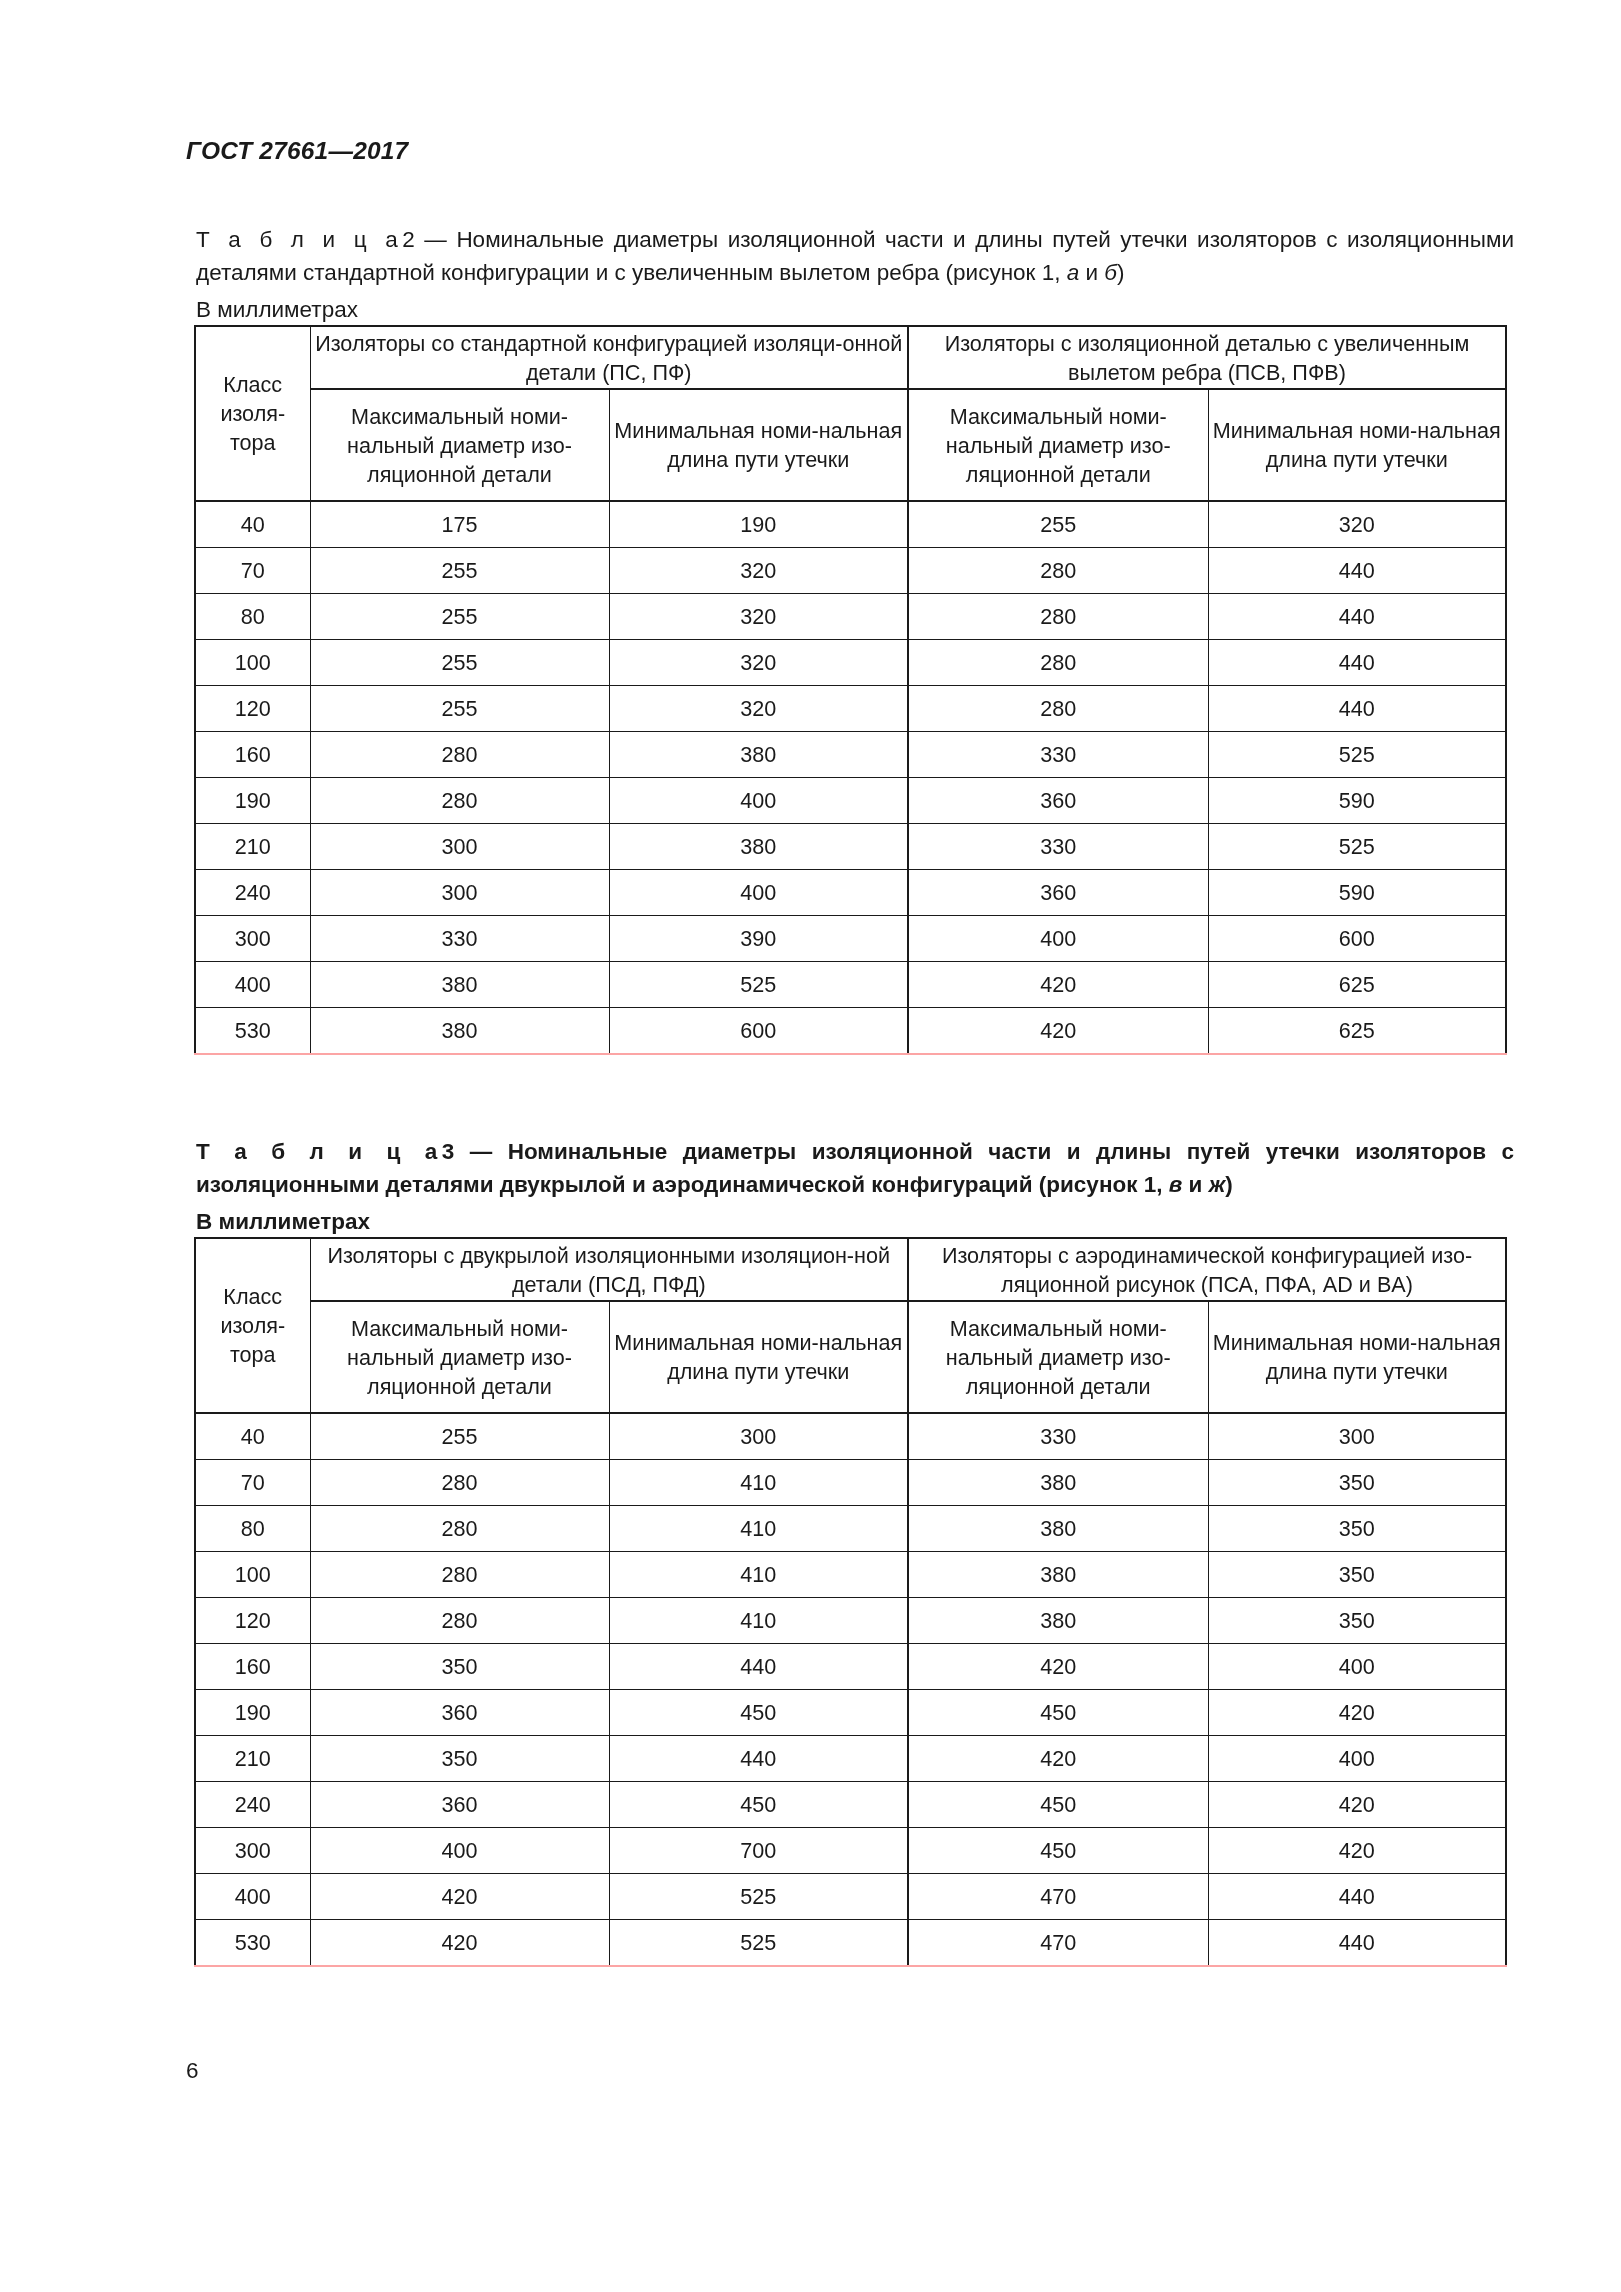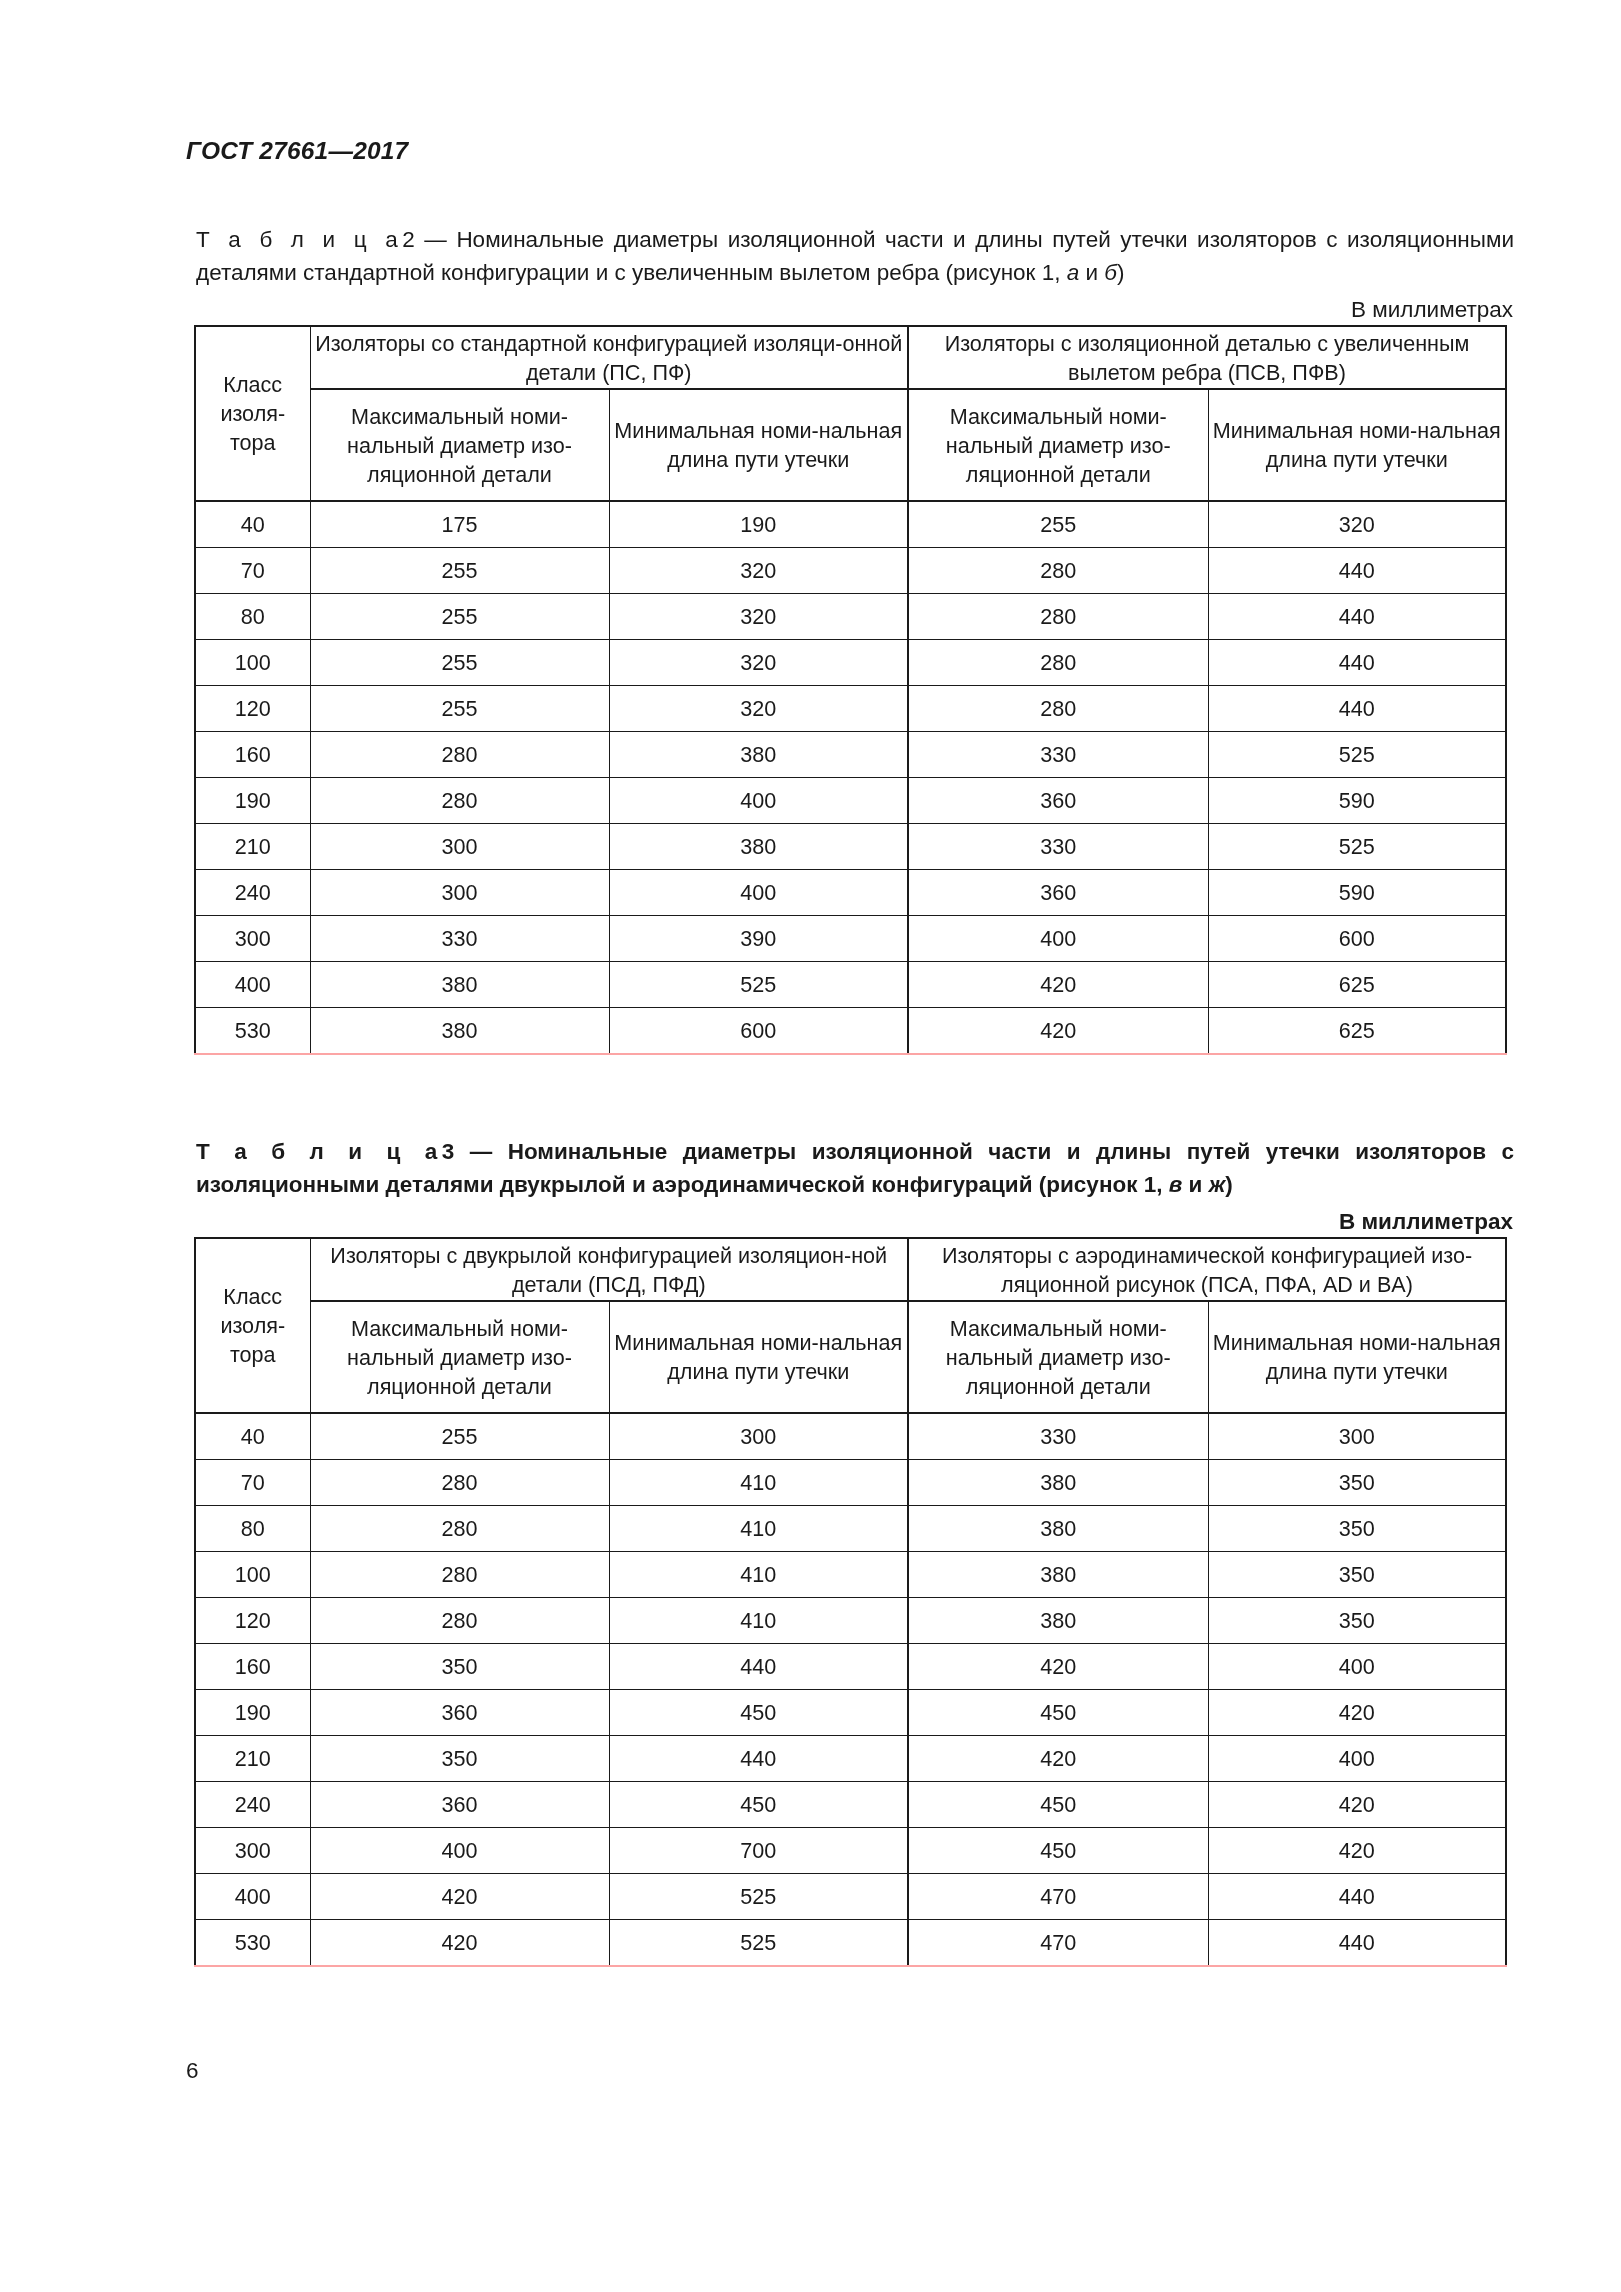--- a/index.html
+++ b/index.html
@@ -49,21 +49,21 @@
   }
   .caption-label {
     letter-spacing: 4.5px;
   }
   .caption-num { letter-spacing: 0px; }
   .ital { font-style: italic; }
 
   .units-line {
     margin-top: 7.8px;
     font-size: 22.5px;
-    text-align: right;
+    text-align: left;
     padding-right: 1px;
   }
 
   
   .gost-table {
     position: absolute;
     left: 194px;
     width: 1310px;
     border-collapse: collapse;
     table-layout: fixed;
@@ -268,21 +268,21 @@
         <col class="c-c">
         <col class="c-d">
     </colgroup>
     <thead>
       <tr>
         <th class="hdr-class" rowspan="2">
           <div>Класс</div>
           <div>изоля-</div>
           <div>тора</div>
         </th>
-        <th class="hdr-group" colspan="2">Изоляторы с двукрылой конфигурацией изоляцион-ной детали (ПСД, ПФД)</th>
+        <th class="hdr-group" colspan="2">Изоляторы с двукрылой изоляционными изоляцион-ной детали (ПСД, ПФД)</th>
         <th class="hdr-group sep-major" colspan="2">Изоляторы с аэродинамической конфигурацией изо-ляционной рисунок (ПСА, ПФА, AD и BA)</th>
       </tr>
       <tr>
         <th class="hdr-sub">Максимальный номи-нальный диаметр изо-ляционной детали</th>
         <th class="hdr-sub">Минимальная номи-нальная длина пути утечки</th>
         <th class="hdr-sub sep-major">Максимальный номи-нальный диаметр изо-ляционной детали</th>
         <th class="hdr-sub">Минимальная номи-нальная длина пути утечки</th>
       </tr>
     </thead>
     <tbody id="table-3-body">

